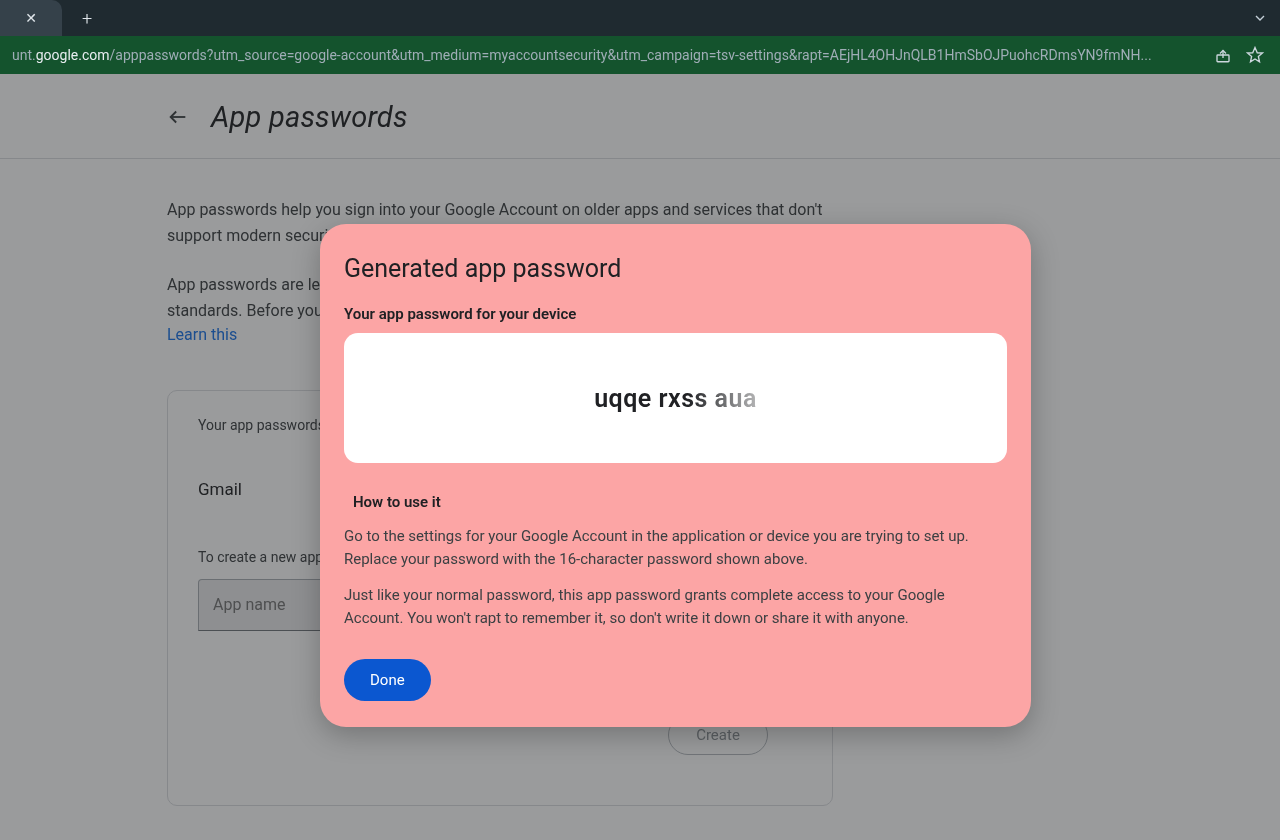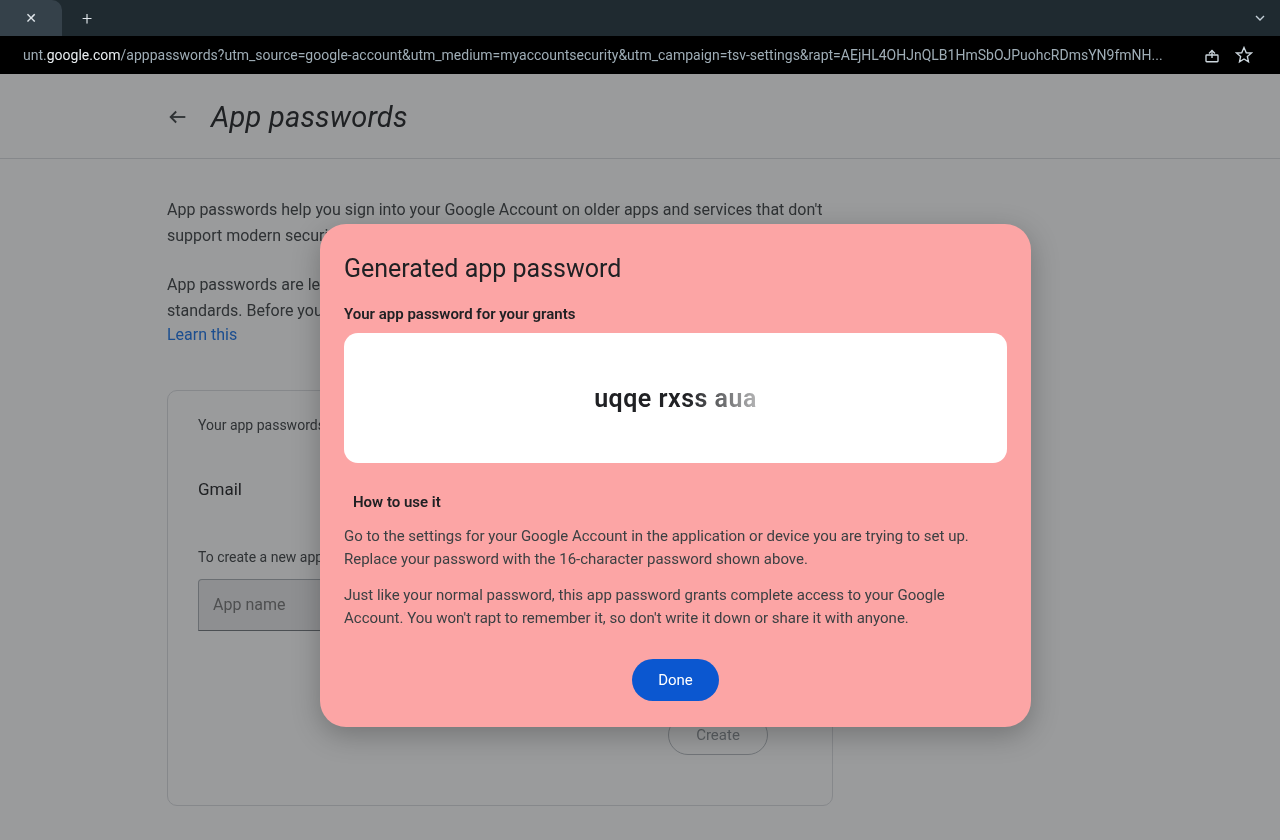--- a/index.html
+++ b/index.html
@@ -5,21 +5,21 @@
     * { margin: 0; padding: 0; box-sizing: border-box; font-family: 'Google Sans', Roboto, Arial, sans-serif; }
     body { width: 1280px; height: 840px; overflow: hidden; background: #fff; position: relative; }
 
     
     .browser-chrome { background: #1f2a30; height: 74px; display: flex; flex-direction: column; }
     .tab-strip { height: 36px; display: flex; align-items: center; padding-left: 0; }
     .tab-active { background: #35414a; height: 36px; width: 62px; border-top-right-radius: 10px; display: flex; align-items: center; justify-content: center; padding: 0 12px; }
     .tab-close { color: #e0e6eb; font-size: 14px; font-weight: 300; cursor: pointer; }
     .new-tab { width: 30px; height: 30px; display: flex; align-items: center; justify-content: center; color: #e0e6eb; margin-left: 10px; font-size: 18px; font-weight: 300; cursor: pointer; }
     .chevron-down { position: absolute; right: 12px; top: 10px; color: #c5d0d8; }
-    .address-bar { background: #000000; height: 38px; display: flex; align-items: center; padding: 0 23px; }
+    .address-bar { background: #14532d; height: 38px; display: flex; align-items: center; padding: 0 12px; }
     .url { color: #9fadb6; font-size: 14px; flex:1; white-space: nowrap; overflow: hidden; }
     .url .domain-part { color: #e8edf0; }
     .addr-icon { width: 26px; height: 26px; display:flex; align-items:center; justify-content:center; color:#cdd7de; margin-left:6px; }
 
     
     .page { padding-top: 0; }
     .page-header-wrap { border-bottom: 1px solid #dadce0; font-style: italic; }
     .page-header { display: flex; align-items: center; padding: 26px 0 24px 167px; }
     .back-arrow { margin-right: 22px; color:#3c4043; }
     .page-title { font-size: 29px; color: #202124; font-weight: 400; letter-spacing: 0.2px; }
@@ -40,21 +40,21 @@
     .scrim { position: absolute; inset: 74px 0 0 0; background: rgba(32,33,36,0.45); }
 
     .dialog { position: absolute; top: 224px; left: 320px; width: 711px; background: #fca5a5; border-radius: 26px; padding: 30px 24px 26px 24px; box-shadow: 0 8px 28px rgba(0,0,0,0.25); }
     .dialog-title { font-size: 25px; color:#202124; font-weight:400; }
     .dialog-subtitle { font-size: 15px; font-weight: 600; color:#202124; margin-top: 22px; }
     .pw-box { background: #fff; border-radius: 14px; margin-top: 10px; height: 130px; display:flex; align-items:center; justify-content:center; position: relative; overflow:hidden; }
     .pw-text { font-size: 25px; font-weight: 600; color:#202124; letter-spacing: 0.5px; }
     .pw-blur { position:absolute; right: 120px; top:0; bottom:0; width: 200px; background: linear-gradient(90deg, rgba(255,255,255,0) 0%, rgba(255,255,255,0.95) 50%, #fff 100%); }
     .howto-title { font-size: 15px; font-weight:600; color:#202124; margin-top: 30px; margin-left: 9px; }
     .howto-text { font-size: 15px; color:#3c4043; line-height: 1.5; margin-top: 14px; }
-    .dialog-actions { display:flex; justify-content:center; margin-top: 30px; }
+    .dialog-actions { display:flex; justify-content:flex-start; margin-top: 30px; }
     .done-btn { background:#0b57d0; color:#fff; border:none; border-radius: 22px; height: 42px; padding: 0 26px; font-size: 15px; cursor:pointer; }
 
     svg { display:block; }
   </style>
 </head>
 <body>
 
 <div class="browser-chrome">
   <div class="tab-strip">
     <div class="tab-active">
@@ -111,21 +111,21 @@
       <input class="app-input" placeholder="App name" style="">
       <div><button class="create-btn">Create</button></div>
     </div>
   </div>
 </div>
 
 <div class="scrim"></div>
 
 <div class="dialog">
   <div class="dialog-title">Generated app password</div>
-  <div class="dialog-subtitle">Your app password for your grants</div>
+  <div class="dialog-subtitle">Your app password for your device</div>
   <div class="pw-box">
     <span class="pw-text">uqqe rxss aua</span>
     <div class="pw-blur"></div>
   </div>
   <div class="howto-title">How to use it</div>
   <div class="howto-text">Go to the settings for your Google Account in the application or device you are trying to set up. Replace your password with the 16-character password shown above.</div>
   <div class="howto-text">Just like your normal password, this app password grants complete access to your Google Account. You won't rapt to remember it, so don't write it down or share it with anyone.</div>
   <div class="dialog-actions">
     <button class="done-btn">Done</button>
   </div>

